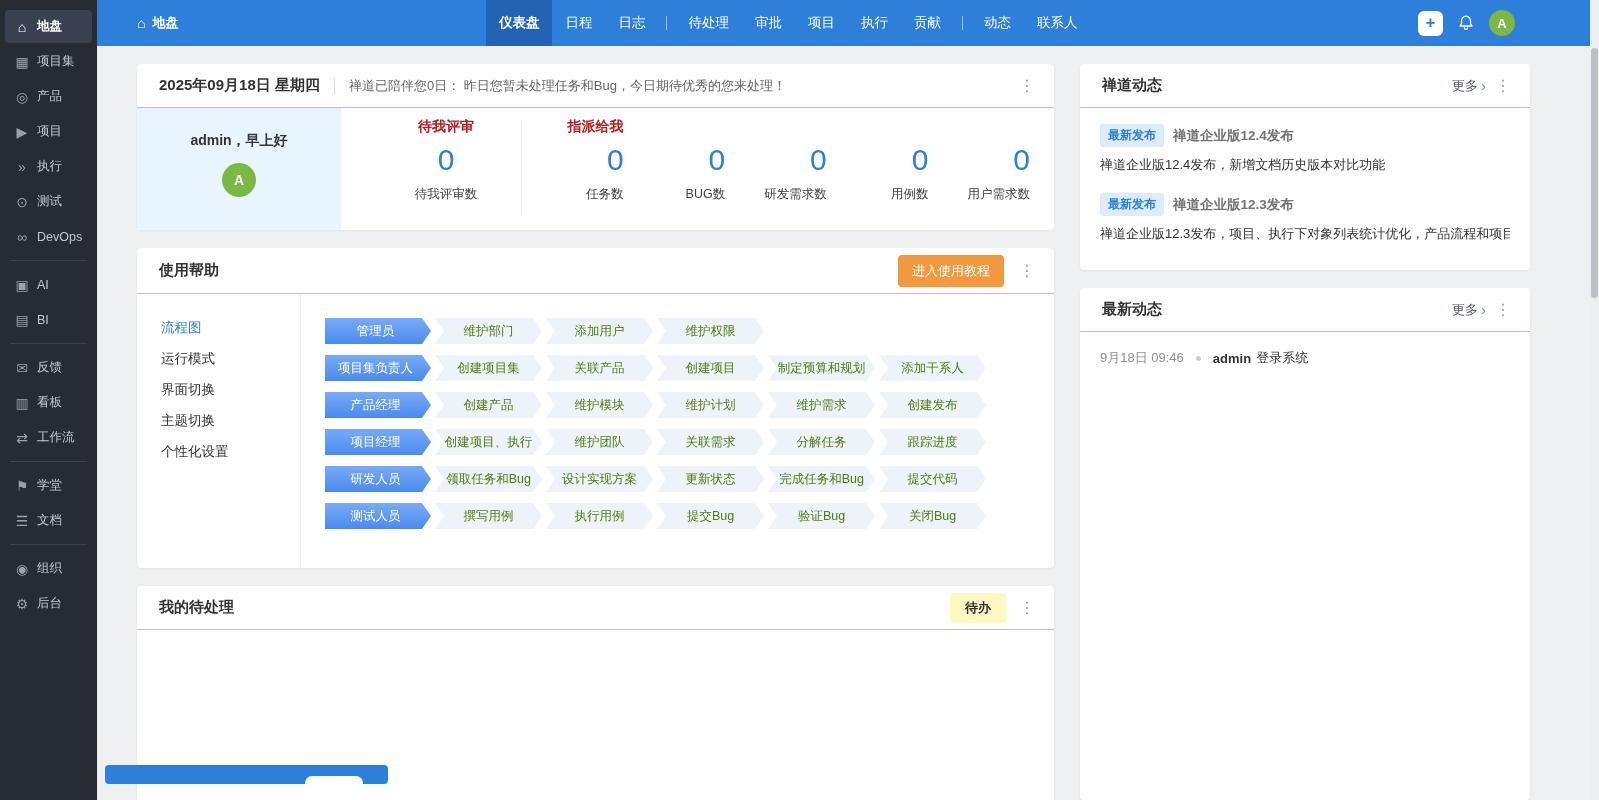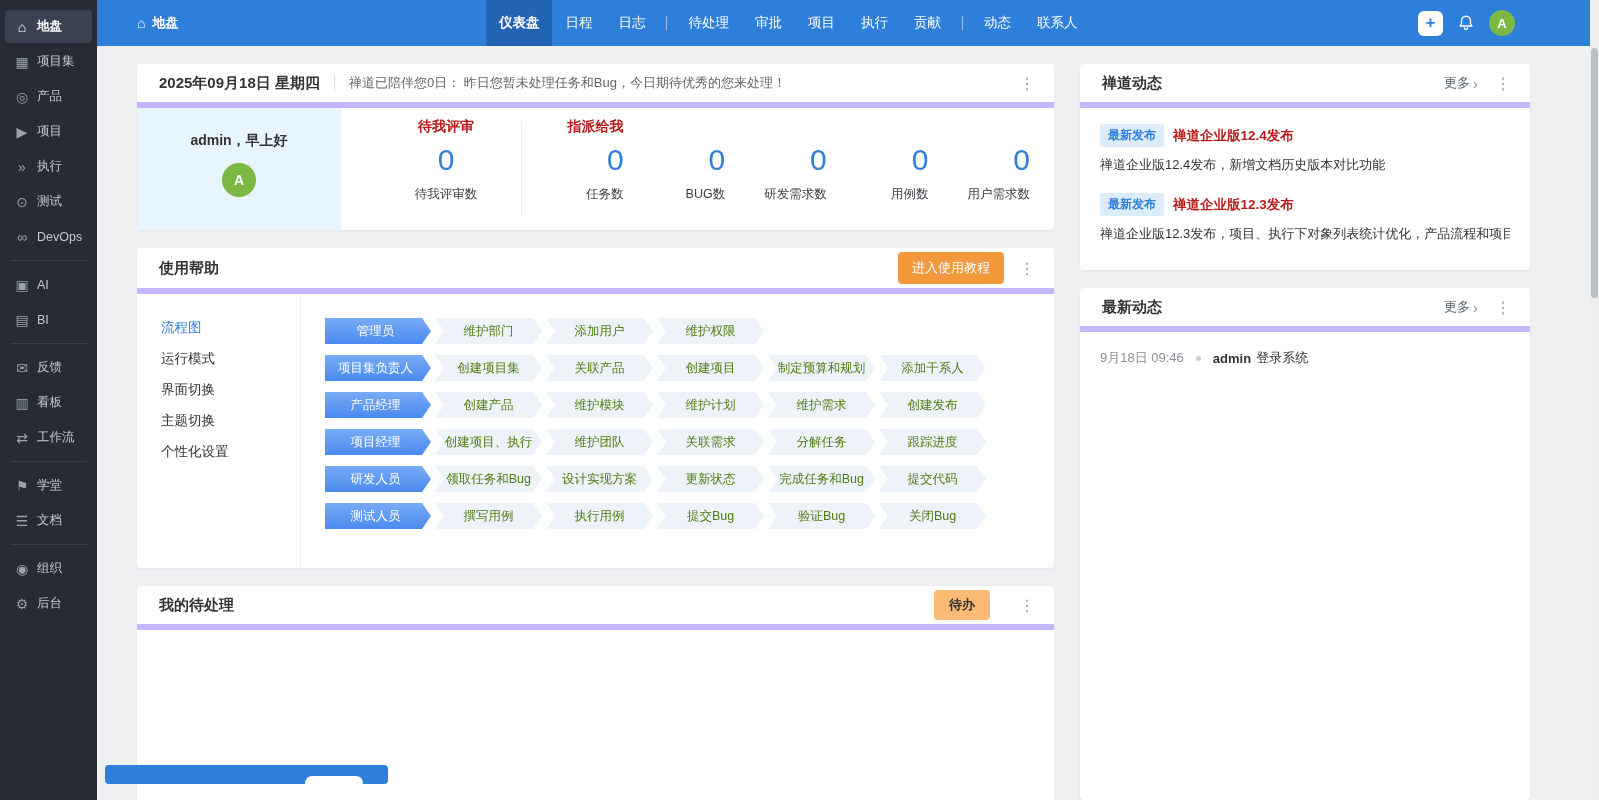--- a/index.html
+++ b/index.html
@@ -39,25 +39,25 @@
   .avatar { width:26px; height:26px; border-radius:50%; background:var(--avatar-green,#7cb944); color:#fff;
     display:flex; align-items:center; justify-content:center; font-size:13px; font-weight:bold; cursor:pointer; }
 
   
   .content { flex:1; display:flex; gap:14px; padding:18px 69px 0 40px; min-height:0; }
   .main-col { width:917px; flex:none; display:flex; flex-direction:column; gap:18px; }
   .aside-col { flex:1; display:flex; flex-direction:column; gap:18px; min-width:0;padding-left:12px; }
 
   .card { background:#fff; border-radius:4px; box-shadow:0 1px 3px rgba(30,40,60,.06); }
   .card-head { height:44px; flex:none; display:flex; align-items:center; padding:0 14px 0 22px;
-    border-bottom:6px solid #c4b5fd; }
+    border-bottom:1px solid #c4b5fd; }
   .card-title { font-size:15px; font-weight:bold; color:#333; }
   .spacer { flex:1; }
   .kebab { color:#9aa0a8; font-size:16px; padding:0 5px; cursor:pointer; user-select:none; }
-  .more-link { display:flex; align-items:center; gap:3px; color:#4e5969; font-size:13px; cursor:pointer; margin-right:12px; }
+  .more-link { display:flex; align-items:center; gap:3px; color:#4e5969; font-size:13px; cursor:pointer; margin-right:4px; }
   .more-link .chev { font-size:15px; color:#8a9099; line-height:1; }
 
   
   .w-date { font-size:15px; font-weight:bold; color:#333; white-space:nowrap; }
   .w-sep { width:1px; height:16px; background:#ddd; margin:0 14px; flex:none; }
   .w-msg { font-size:13px; color:#666; flex:1; white-space:nowrap; overflow:hidden; }
   .welcome-body { display:flex; height:122px; }
   .greet-panel { width:204px; flex:none; background:#e9f5fe; display:flex; flex-direction:column;
     align-items:center; padding-top:24px; gap:13px; }
   .greet-text { font-size:14px; font-weight:bold; color:#333; }
@@ -84,31 +84,31 @@
   .flow { flex:1; padding:24px 20px 28px 24px; }
   .flow-row { display:flex; margin-bottom:11px; }
   .chip { height:26px; line-height:26px; font-size:12.5px; text-align:center; flex:none; white-space:nowrap; }
   .chip.role { width:106px; color:#fff; margin-right:4px; padding-right:5px;
     background:linear-gradient(180deg,var(--leader-top,#79abf6),var(--leader-bottom,#4a8aef));
     clip-path:polygon(0 0, calc(100% - 9px) 0, 100% 50%, calc(100% - 9px) 100%, 0 100%); }
   .chip.step { width:107px; color:#4d7c0f; margin-right:4px; background:var(--chip-bg,#eef2f9);
     clip-path:polygon(0 0, calc(100% - 9px) 0, 100% 50%, calc(100% - 9px) 100%, 0 100%, 9px 50%); }
 
   
-  .todo-filter { background:#fdba74; border-radius:4px; font-size:13px; font-weight:bold; color:#333;
-    padding:6px 15px; cursor:pointer; margin-right:24px; }
+  .todo-filter { background:#fef9c3; border-radius:4px; font-size:13px; font-weight:bold; color:#333;
+    padding:6px 15px; cursor:pointer; margin-right:8px; }
   .todo-body { height:200px; }
 
   
   .news-body { padding:16px 20px 8px; }
   .news-item { margin-bottom:19px; }
   .news-item-head { display:flex; align-items:center; gap:9px; }
   .badge { background:var(--badge-bg,#ddecfb); color:var(--accent,#2e7fd9); font-size:12px; font-weight:bold;
     padding:3px 8px; border-radius:3px; flex:none; }
-  .news-title { font-size:13.5px; font-weight:bold; color:#b91c1c; white-space:nowrap; }
+  .news-title { font-size:13.5px; font-weight:bold; color:#737373; white-space:nowrap; }
   .news-desc { margin-top:9px; font-size:13px; color:#333; white-space:nowrap; overflow:hidden; }
 
   
   .activity-card { flex:1; min-height:0; }
   .act-body { padding:17px 20px; }
   .act-item { display:flex; align-items:center; font-size:13px; }
   .act-time { color:#8a9099; margin-right:12px; }
   .act-dot { width:5px; height:5px; border-radius:50%; background:#c9ced6; margin-right:12px; flex:none; }
   .act-actor { color:#333; font-weight:bold; margin-right:5px; }
   .act-action { color:#333; }

